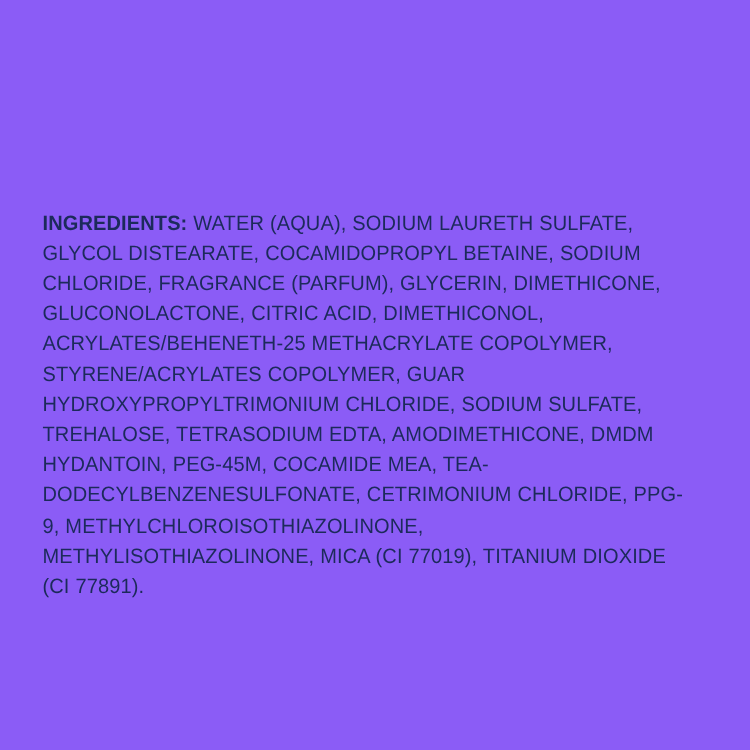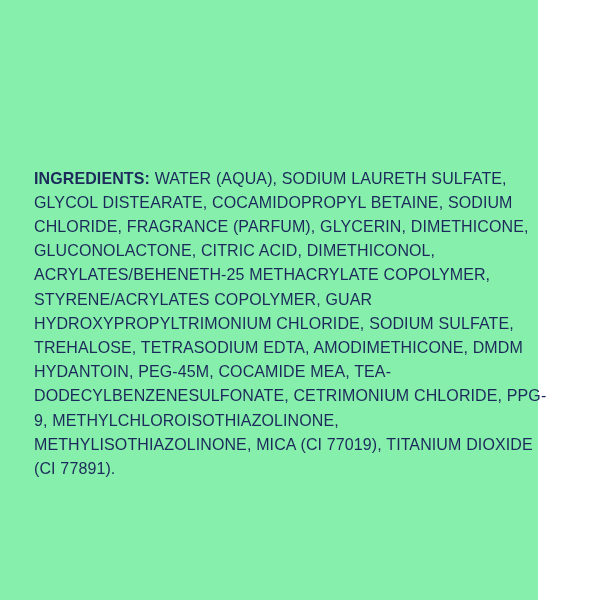--- a/index.html
+++ b/index.html
@@ -8,23 +8,23 @@
   }
   body {
     width: 600px;
     height: 600px;
     background: #ffffff;
     font-family: "Liberation Sans", sans-serif;
     overflow: hidden;
   }
   .page {
     position: relative;
-    width: 538px;
+    width: 600px;
     height: 600px;
-    background: #86efac;
+    background: #8b5cf6;
     box-sizing: border-box;
   }
   .ingredients-block {
     position: absolute;
     left: 34px;
     top: 150px;
     width: 536px;
   }
   .ingredients-text {
     font-family: "Liberation Sans Narrow", "Liberation Sans", sans-serif;

